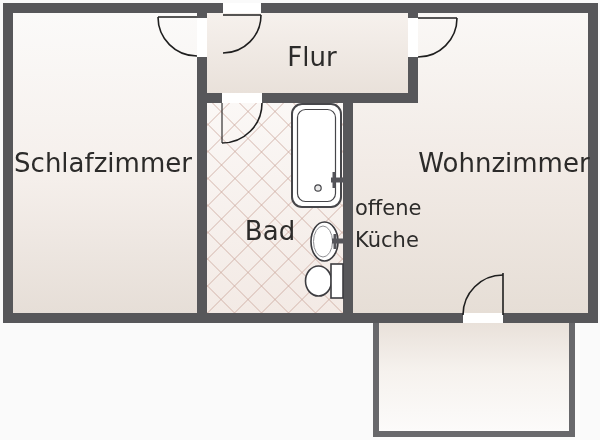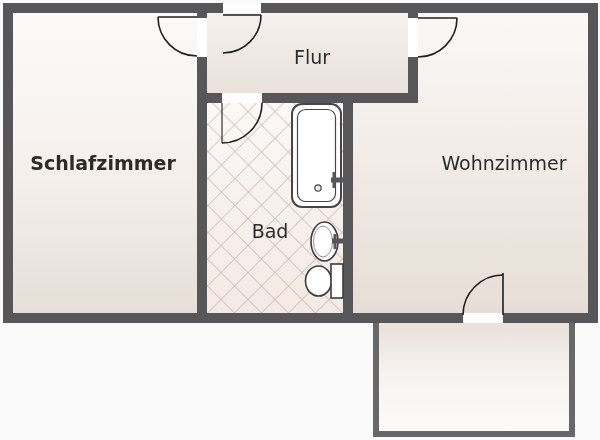--- a/index.html
+++ b/index.html
@@ -16,21 +16,21 @@
     background:
       repeating-linear-gradient(45deg,rgba(202,166,155,0.40) 0 1.4px,transparent 1.4px 19px),
       repeating-linear-gradient(-45deg,rgba(202,166,155,0.40) 0 1.4px,transparent 1.4px 19px),
       linear-gradient(180deg,#fbf8f6 0%,#f3eae5 100%);}
   .room-balkon{left:379px;top:323px;width:190px;height:108px;
     background:linear-gradient(180deg,#e9e1da 0%,#f6f2ee 45%,#fcfbfa 100%);}
   .wall{position:absolute;background:#57575a;}
   .bwall{position:absolute;background:#68686b;}
   .opening{position:absolute;background:#ffffff;}
   .overlay{position:absolute;left:0;top:0;}
-  .label{position:absolute;transform:translate(-50%,-50%);font-size:19px;color:#2c2b2a;
+  .label{position:absolute;transform:translate(-50%,-50%);font-size:26px;color:#2c2b2a;
          white-space:nowrap;line-height:1.1;}
   .label-kueche{position:absolute;left:355px;top:192px;transform:none;font-size:21px;
          color:#2c2b2a;line-height:32px;white-space:nowrap;}
 </style>
 </head>
 <body>
 
 <div class="plan">
 
   <div class="room room-wohnzimmer"></div>
@@ -100,20 +100,22 @@
       <line x1="343" y1="241" x2="332" y2="241" stroke="#55555a" stroke-width="5"></line>
       <line x1="335" y1="234" x2="335" y2="249" stroke="#55555a" stroke-width="3"></line>
     </g>
 
     <g>
       <ellipse cx="318.5" cy="281" rx="13" ry="15" fill="#ffffff" stroke="#3c3c40" stroke-width="1.6"></ellipse>
       <rect x="331" y="264" width="12" height="34" fill="#ffffff" stroke="#3c3c40" stroke-width="1.6"></rect>
     </g>
   </svg>
 
-  <div class="label" style="left:103px;top:163px;font-weight:bold;">Schlafzimmer</div>
+  <div class="label" style="left:103px;top:163px;">Schlafzimmer</div>
   <div class="label" style="left:312px;top:57px;">Flur</div>
   <div class="label" style="left:504px;top:163px;">Wohnzimmer</div>
   <div class="label" style="left:270px;top:231px;">Bad</div>
   <div class="label-kueche">
+    <div>offene</div>
+    <div>Küche</div>
   </div>
 
 </div>
 
 </body></html>

